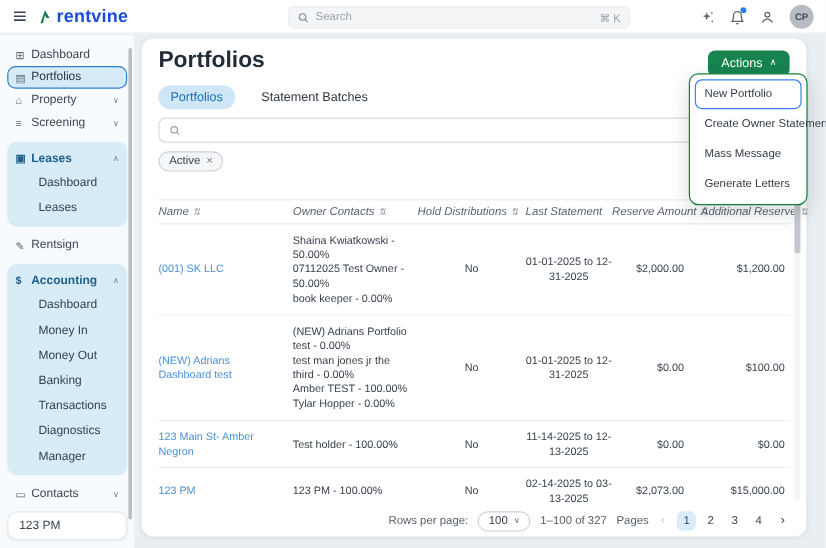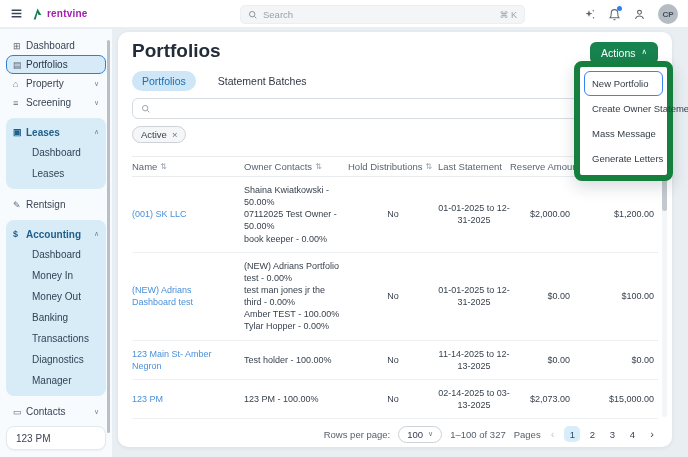--- a/index.html
+++ b/index.html
@@ -4,21 +4,21 @@
 <style>
   * { margin:0; padding:0; box-sizing:border-box; }
   html,body { width:688px; height:457px; overflow:hidden; }
   body { font-family:"Liberation Sans", sans-serif; background:#e9eef2; position:relative; color:#39424e; }
 
   
   .topbar { position:absolute; top:0; left:0; right:0; height:28px; background:#fff;
             border-bottom:1px solid #eceef1; display:flex; align-items:center; z-index:30; }
   .hamburger { margin-left:10px; cursor:pointer; display:flex; }
   .brand { display:flex; align-items:center; gap:4px; margin-left:9px; }
-  .brand-text { font-size:10px; font-weight:bold; color:#a21caf; letter-spacing:.2px; }
+  .brand-text { font-size:15px; font-weight:bold; color:#1d4ed8; letter-spacing:.2px; }
   .tb-search { position:absolute; left:240px; width:285px; top:5px; height:19px; background:#f3f5f6;
                border:1px solid #eceef0; border-radius:5px; display:flex; align-items:center; padding:0 7px; gap:5px; }
   .tb-search input { border:none; background:transparent; outline:none; flex:1; font-size:9.5px;
                      font-family:"Liberation Sans",sans-serif; color:#5b6470; }
   .tb-search input::placeholder { color:#99a2ac; }
   .tb-shortcut { font-size:9px; color:#99a2ac; }
   .tb-icons { position:absolute; right:10px; top:0; height:28px; display:flex; align-items:center; gap:12px; }
   .tb-icon { position:relative; display:flex; cursor:pointer; }
   .bell-dot { position:absolute; right:-1px; top:-2px; width:5px; height:5px; border-radius:50%; background:#2f80ed; }
   .avatar { width:20px; height:20px; border-radius:50%; background:#b5bcc3; color:#434c56; font-size:8px;
@@ -63,22 +63,22 @@
   .filter-search input { border:none; outline:none; flex:1; font-size:10px; background:transparent;
                          font-family:"Liberation Sans",sans-serif; color:#5b6470; }
   .filter-search input::placeholder { color:#9aa4ae; }
   .chip-row { margin-top:7px; height:17px; display:flex; align-items:center; }
   .chip { display:inline-flex; align-items:center; gap:5px; border:1px solid #ccd2d8; background:#f4f6f7;
           border-radius:999px; padding:2px 8px; font-size:9.5px; color:#39424e; cursor:pointer; }
   .chip .chip-x { color:#6a737d; font-size:9.5px; }
 
   
   .tgrid { display:grid; grid-template-columns:112px 104px 90px 72px 74px 74px; align-items:center; }
-  .thead { margin-top:13px; border-top:1px solid #e9ecef; border-bottom:1px solid #e9ecef; height:21px;
-           font-size:9.5px; color:#5b6470; }
+  .thead { margin-top:23px; border-top:1px solid #e9ecef; border-bottom:1px solid #e9ecef; height:21px;
+           font-size:9.5px; color:#5b6470;font-style:italic; }
   .th { display:flex; align-items:center; gap:3px; white-space:nowrap; cursor:pointer; }
   .th .sort { font-size:8px; color:#98a1ab; }
   .rows { flex:1; overflow:hidden; }
   .trow { border-bottom:1px solid #eef1f3; padding:7px 0; font-size:9px; line-height:1.35; color:#39424e; }
   .cell-name { color:#4a90d9; padding-right:8px; cursor:pointer; }
   .cell-owners { padding-right:8px; }
   .cell-hold { text-align:center; }
   .cell-stmt { text-align:center; }
   .cell-res  { text-align:right; padding-right:14px; }
   .cell-add  { text-align:right; padding-right:4px; }
@@ -94,21 +94,21 @@
               align-items:center; gap:5px; cursor:pointer; color:#39424e; }
   .rpp-pill .pill-chev { font-size:7px; color:#6a7480; }
   .page-chev { font-size:11px; cursor:pointer; color:#3c4654; padding:0 2px; }
   .page-chev.disabled { color:#c2c8ce; cursor:default; }
   .pages { display:flex; align-items:center; gap:4px; }
   .pnum { width:16px; height:16px; display:flex; align-items:center; justify-content:center;
           border-radius:5px; font-size:9.5px; color:#3a4454; cursor:pointer; }
   .pnum.active { background:#d9ecf9; color:#27506f; }
 
   
-  .menu { position:absolute; left:574px; top:61px; width:99px; background:#fff; border:6px solid #15803d;
+  .menu { position:absolute; left:574px; top:61px; width:99px; background:#fff; border:1px solid #15803d;
           border-radius:8px; box-shadow:0 6px 16px rgba(20,30,50,.16); padding:4px; z-index:40; }
   .menu-item { font-size:9.5px; color:#333c46; padding:6px 7px; border-radius:6px; cursor:pointer;
                border:1.5px solid transparent; white-space:nowrap; }
   .menu-item.focused { border-color:#3b82f6; }
   svg { display:block; }
 </style>
 </head>
 <body>
 
 <div class="topbar">

